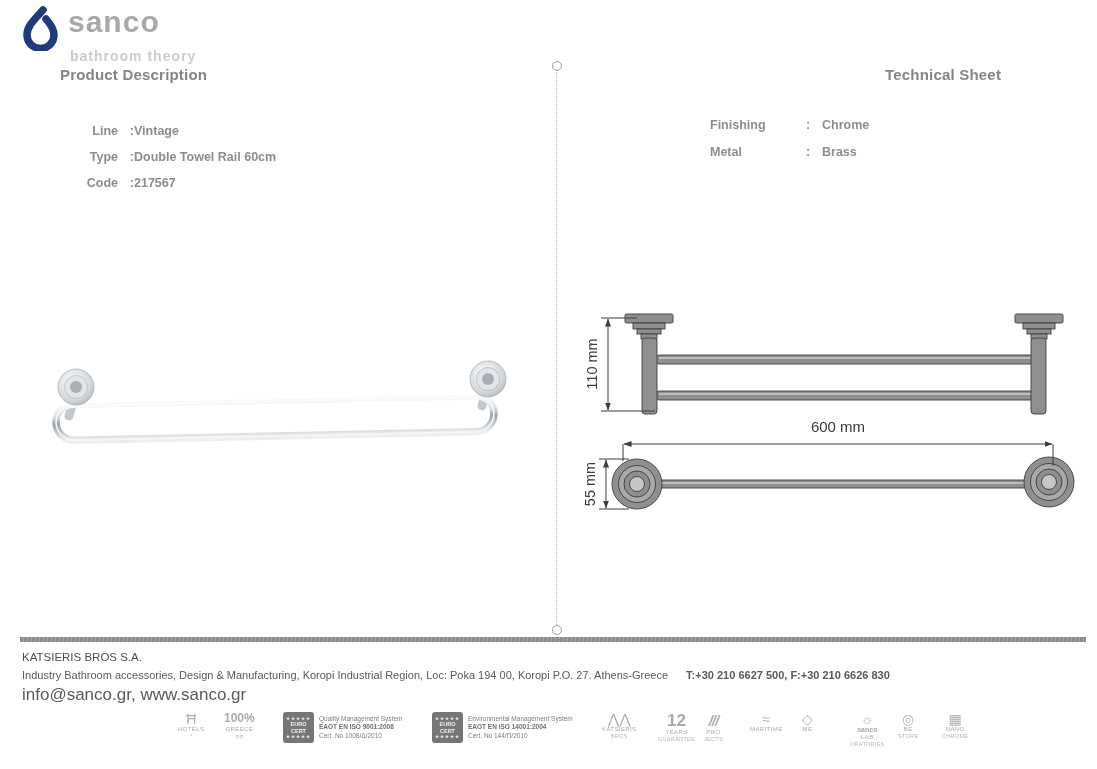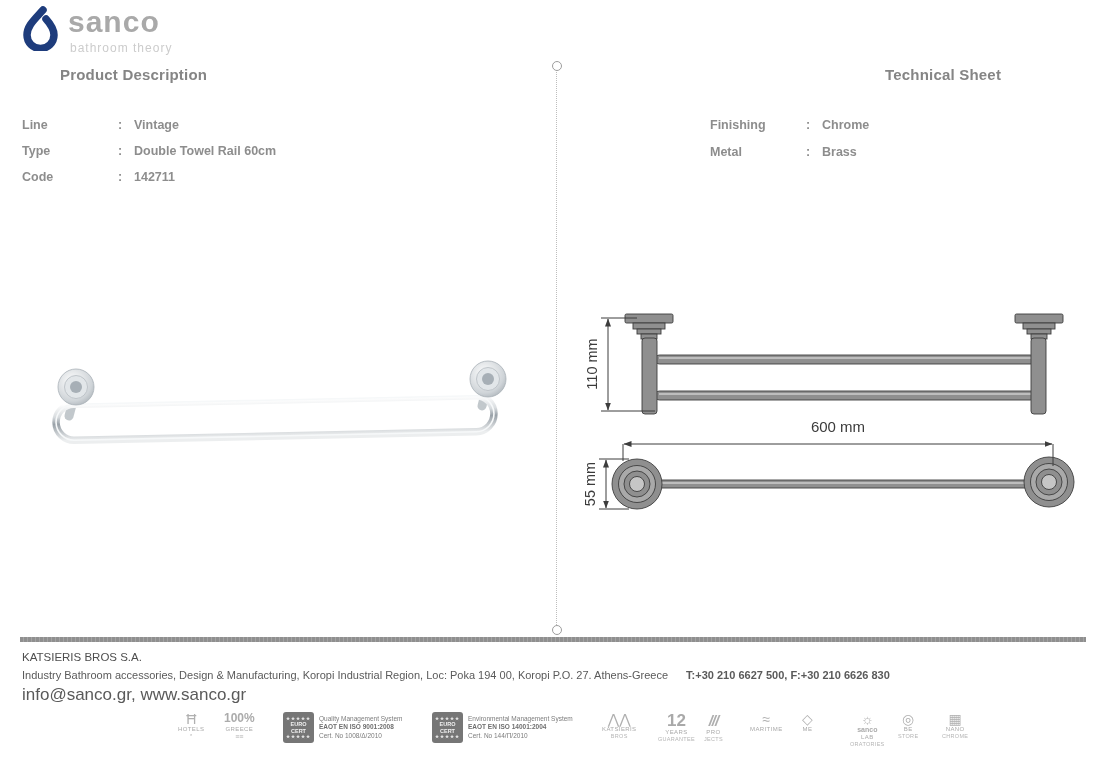--- a/index.html
+++ b/index.html
@@ -3,36 +3,36 @@
 <meta charset="utf-8">
 <style>
   html,body{margin:0;padding:0;background:#fff;}
   .page{position:relative;width:1097px;height:769px;background:#ffffff;overflow:hidden;
         font-family:"Liberation Sans",sans-serif;}
 
   
   .logo{position:absolute;left:22px;top:5px;display:flex;align-items:flex-start;gap:8px;}
   .logo-text{display:flex;flex-direction:column;line-height:1;}
   .logo-name{font-size:30px;font-weight:bold;color:#a9a9a9;letter-spacing:1px;margin-top:2px;}
-  .logo-tagline{font-size:12px;color:#cccccc;letter-spacing:1px;margin-top:5px;padding-left:2px;}
+  .logo-tagline{font-size:14px;color:#cccccc;letter-spacing:1px;margin-top:12px;padding-left:2px;font-weight:bold;}
 
   
   .heading{position:absolute;font-size:15px;font-weight:bold;color:#858585;letter-spacing:.2px;}
   .heading-left{left:60px;top:66px;}
   .heading-right{left:885px;top:66px;}
 
   
   .divider{position:absolute;left:556px;top:69px;height:558px;border-left:1px dotted #bdbdbd;}
   .divider .knob{position:absolute;left:-5px;width:8px;height:8px;border:1px solid #9d9d9d;
                  border-radius:50%;background:#fff;}
   .knob-top{top:-8px;} .knob-bottom{bottom:-8px;}
 
   
   .specs{position:absolute;display:flex;flex-direction:column;}
-  .specs-left{left:22px;top:118px;gap:11px;}
+  .specs-left{left:22px;top:124px;gap:11px;text-align:right;}
   .specs-right{left:710px;top:118px;gap:12px;}
   .spec-row{display:flex;font-size:12.5px;font-weight:bold;color:#8d8d8d;line-height:1.2;}
   .spec-label{width:96px;}
   .spec-colon{width:16px;}
   .spec-value{white-space:nowrap;}
 
   
   .product-photo{position:absolute;left:38px;top:352px;}
   .tech-drawing{position:absolute;left:585px;top:298px;}
 
@@ -91,21 +91,21 @@
       <span class="spec-value">Vintage</span>
     </div>
     <div class="spec-row">
       <span class="spec-label">Type</span>
       <span class="spec-colon">:</span>
       <span class="spec-value">Double Towel Rail 60cm</span>
     </div>
     <div class="spec-row">
       <span class="spec-label">Code</span>
       <span class="spec-colon">:</span>
-      <span class="spec-value">142711</span>
+      <span class="spec-value">217567</span>
     </div>
   </div>
 
   <div class="specs specs-right">
     <div class="spec-row">
       <span class="spec-label">Finishing</span>
       <span class="spec-colon">:</span>
       <span class="spec-value">Chrome</span>
     </div>
     <div class="spec-row">

